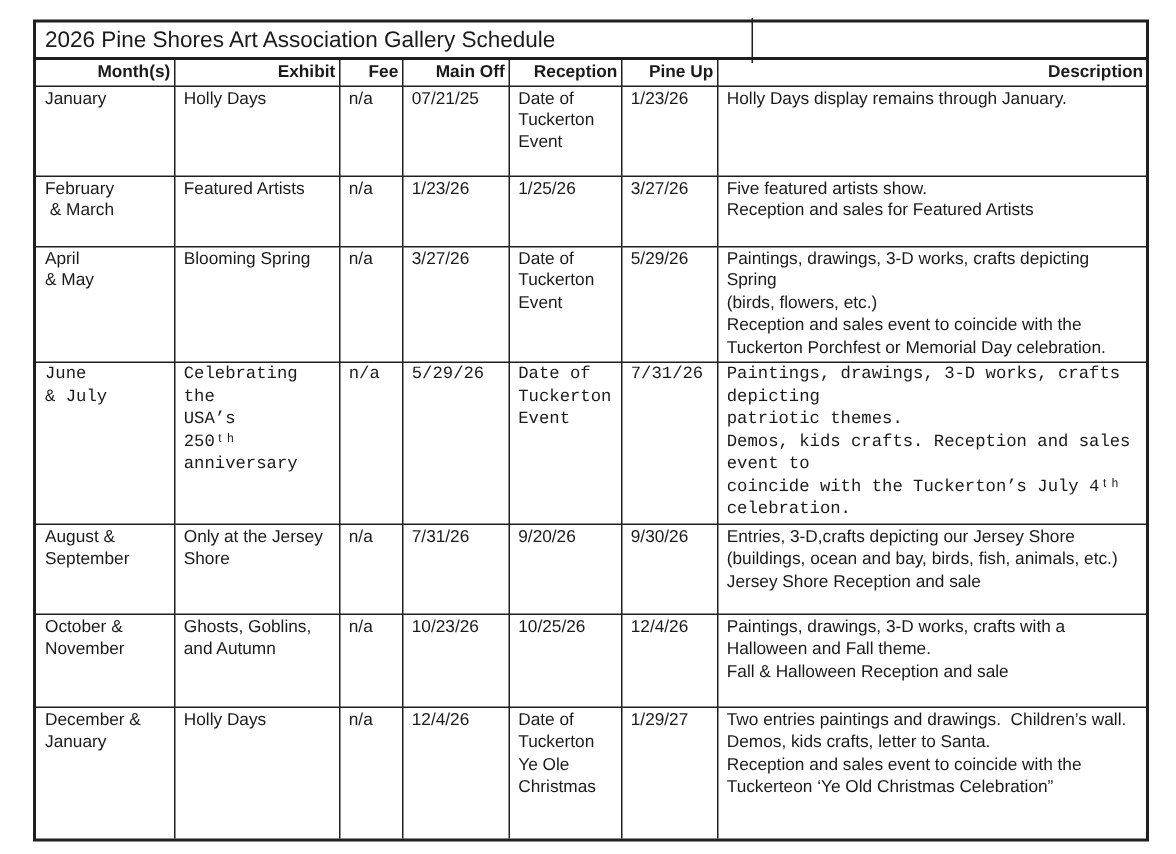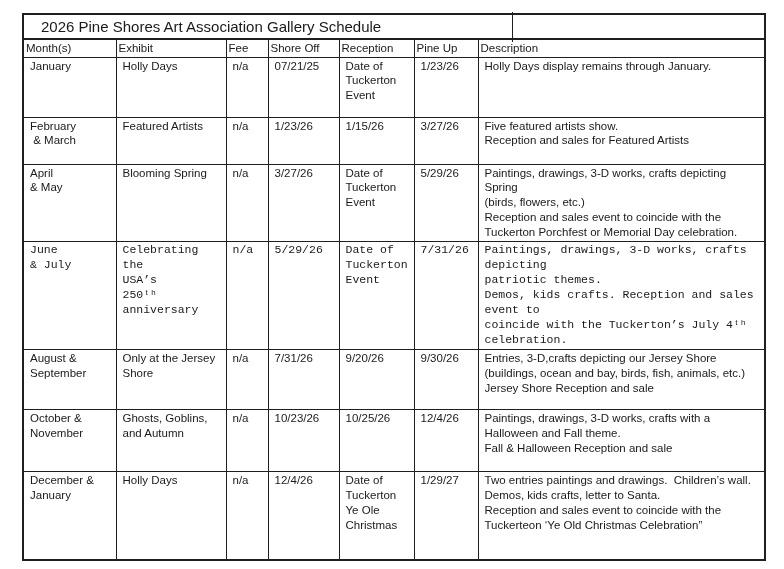--- a/index.html
+++ b/index.html
@@ -31,21 +31,20 @@
   .title-cell {
     flex: 0 0 64.6%;
     padding: 15px 6px;
     border-right: 1px solid #1f1f1f;
     height: 100%;
     display: flex;
     align-items: center;
     box-sizing: border-box;
     white-space: nowrap;
     overflow: hidden;
-    margin-left: 11px;
   }
   .date-cell {
     flex: 1 1 auto;
     height: 100%;
     display: flex;
     align-items: center;
     justify-content: center;
     white-space: nowrap;
     overflow: hidden;
   }
@@ -71,22 +70,22 @@
     line-height: 1.3;
     white-space: pre-wrap;
     overflow: hidden;
     box-sizing: border-box;
   }
   table.schedule tr > *:first-child { border-left: 0; }
   table.schedule tr > *:last-child { border-right: 0; }
   table.schedule thead th { border-top: 0; }
   table.schedule tbody tr:last-child > * { border-bottom: 0; }
   table.schedule thead th {
-    font-weight: normal;
-    text-align: left;
+    font-weight: bold;
+    text-align: right;
     height: 17px;
     padding: 0 2px;
     vertical-align: middle;
     white-space: nowrap;
   }
   tr.r1 { height: 60px; }
   tr.r2 { height: 47px; }
   tr.r3 { height: 76px; }
   tr.r4 { height: 78px; font-family: Liberation Mono, monospace; }
   tr.r5 { height: 60px; }
@@ -111,21 +110,21 @@
       <col style="width:71px">
       <col style="width:75px">
       <col style="width:64px">
       <col style="width:286px">
     </colgroup>
     <thead>
       <tr>
         <th>Month(s)</th>
         <th>Exhibit</th>
         <th>Fee</th>
-        <th>Shore Off</th>
+        <th>Main Off</th>
         <th>Reception</th>
         <th>Pine Up</th>
         <th>Description</th>
       </tr>
     </thead>
     <tbody>
       <tr class="r1">
         <td>January</td>
         <td>Holly Days</td>
         <td>n/a</td>
@@ -135,21 +134,21 @@
 Event</td>
         <td>1/23/26</td>
         <td>Holly Days display remains through January.</td>
       </tr>
       <tr class="r2">
         <td>February
  &amp; March</td>
         <td>Featured Artists</td>
         <td>n/a</td>
         <td>1/23/26</td>
-        <td>1/15/26</td>
+        <td>1/25/26</td>
         <td>3/27/26</td>
         <td>Five featured artists show.
 Reception and sales for Featured Artists</td>
       </tr>
       <tr class="r3">
         <td>April
 &amp; May</td>
         <td>Blooming Spring</td>
         <td>n/a</td>
         <td>3/27/26</td>

